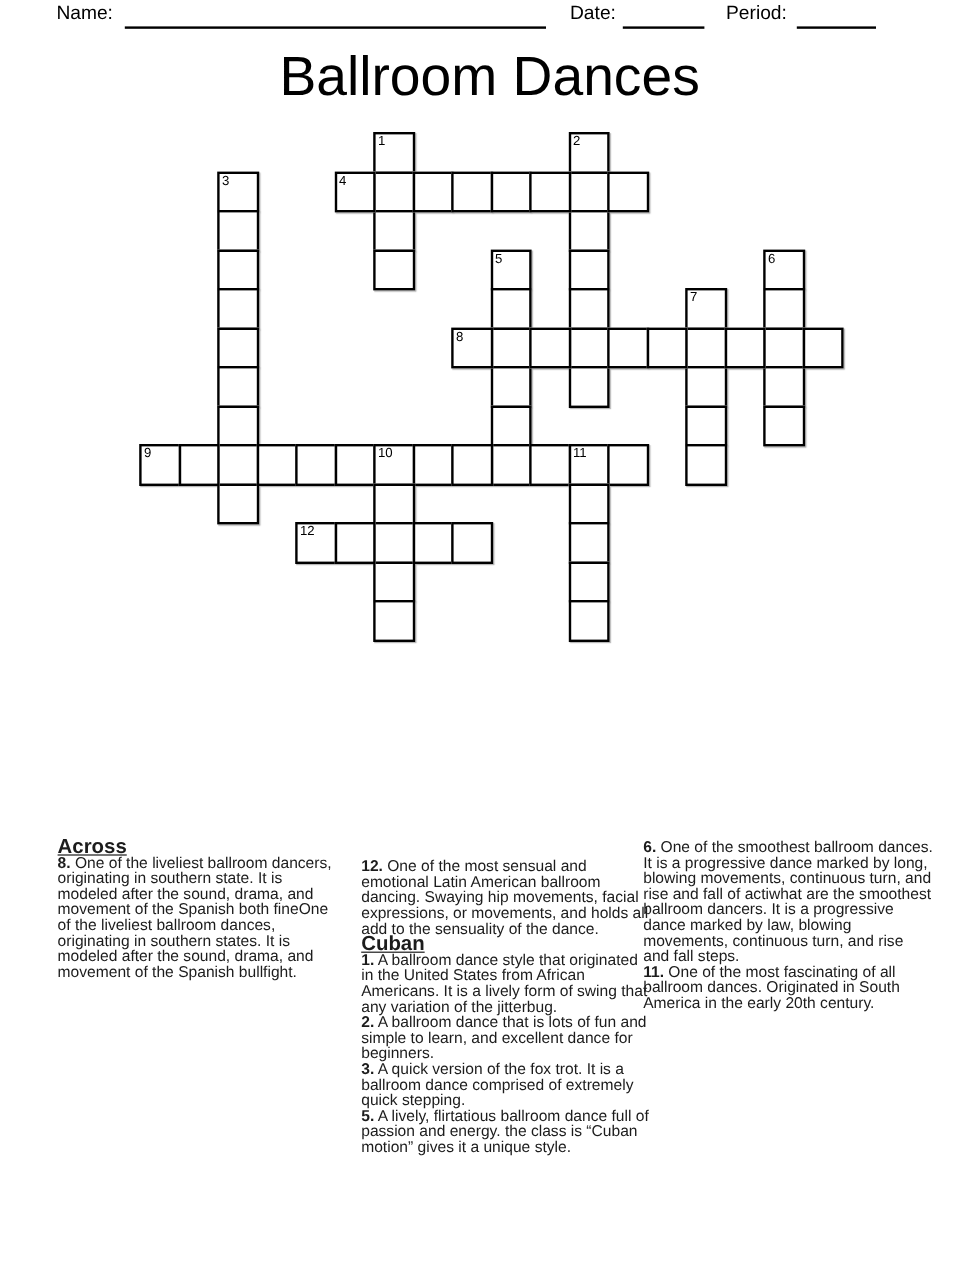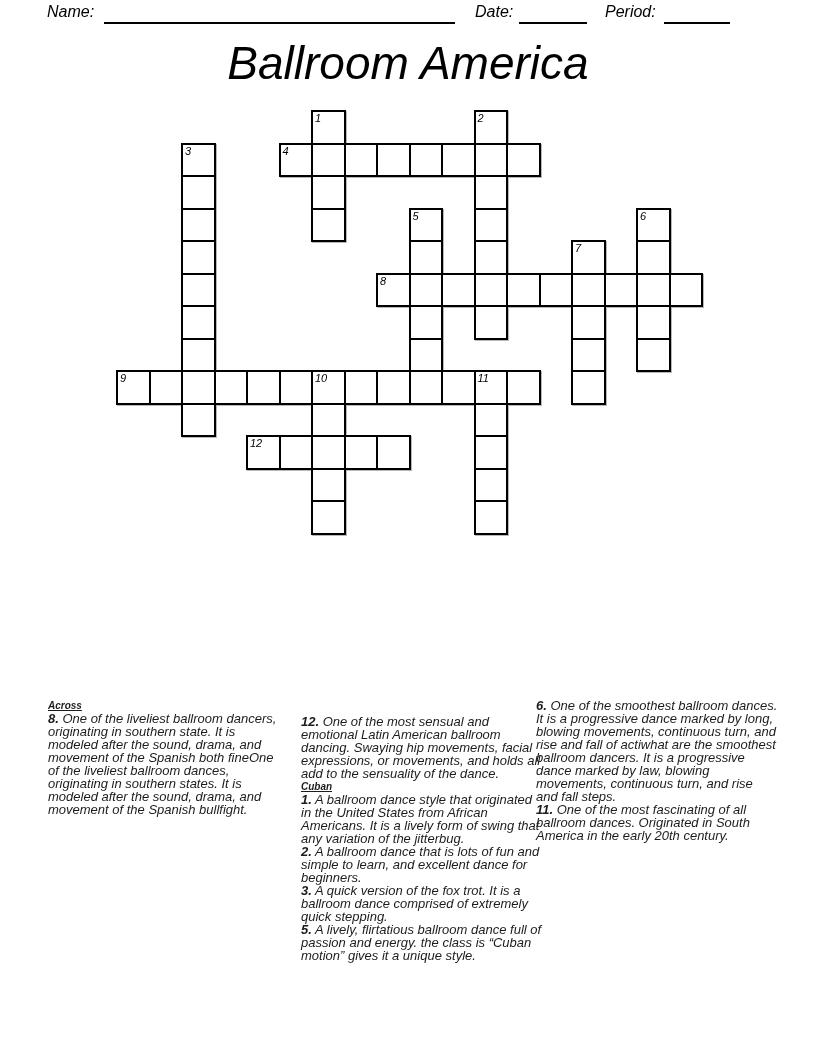--- a/index.html
+++ b/index.html
@@ -1,20 +1,19 @@
 <!DOCTYPE html>
 <html><head>
 <meta charset="utf-8">
 <style>
   html,body { margin:0; padding:0; background:#fff; }
   .page {
     position:relative; width:816px; height:1056px; background:#ffffff;
     font-family:"Liberation Sans","DejaVu Sans",sans-serif; color:#000;
     overflow:hidden;
-    font-style:italic;
   }
   
   .hdr-label { position:absolute; top:3px; font-size:16px; color:#000; }
   .blank-line { position:absolute; top:4px; height:18px; border-bottom:2px solid #000; }
   
   .title {
     position:absolute; top:36px; left:0; width:816px; text-align:center;
     font-size:46px; font-weight:400; letter-spacing:0px; color:#000;
   }
   
@@ -28,37 +27,37 @@
   }
   .cellnum {
     position:absolute; top:0px; left:2px; font-size:11px; line-height:12px;
     color:#000; font-family:"Liberation Sans","DejaVu Sans",sans-serif;
   }
   
   .clue-col { position:absolute; top:699px; font-size:13px; line-height:13px; color:#1c1c1c; }
   .clue-col-1 { left:48px;  width:238px; }
   .clue-col-2 { left:301px; width:244px;margin-top:16px; }
   .clue-col-3 { left:536px; width:242px; }
-  .clue-heading { font-weight:bold; text-decoration:underline; font-size:10px; }
+  .clue-heading { font-weight:bold; text-decoration:underline; font-size:17px; }
   .clue { margin:0; }
   .clue b { font-weight:bold; }
 </style>
 </head>
 <body>
 
 <div class="page">
 
   <span class="hdr-label" style="left:47px;">Name:</span>
   <span class="blank-line" style="left:104px; width:351px;"></span>
   <span class="hdr-label" style="left:475px;">Date:</span>
   <span class="blank-line" style="left:519px; width:68px;"></span>
   <span class="hdr-label" style="left:605px;">Period:</span>
   <span class="blank-line" style="left:664px; width:66px;"></span>
 
-  <div class="title">Ballroom America</div>
+  <div class="title">Ballroom Dances</div>
 
   <div class="grid">
       <div class="cell" style="left: 195px; top: 0px;">
         <span class="cellnum">1</span>
       </div>
       <div class="cell" style="left: 195px; top: 32.5px;"></div>
       <div class="cell" style="left: 195px; top: 65px;"></div>
       <div class="cell" style="left: 195px; top: 97.5px;"></div>
       <div class="cell" style="left: 357.5px; top: 0px;">
         <span class="cellnum">2</span>

